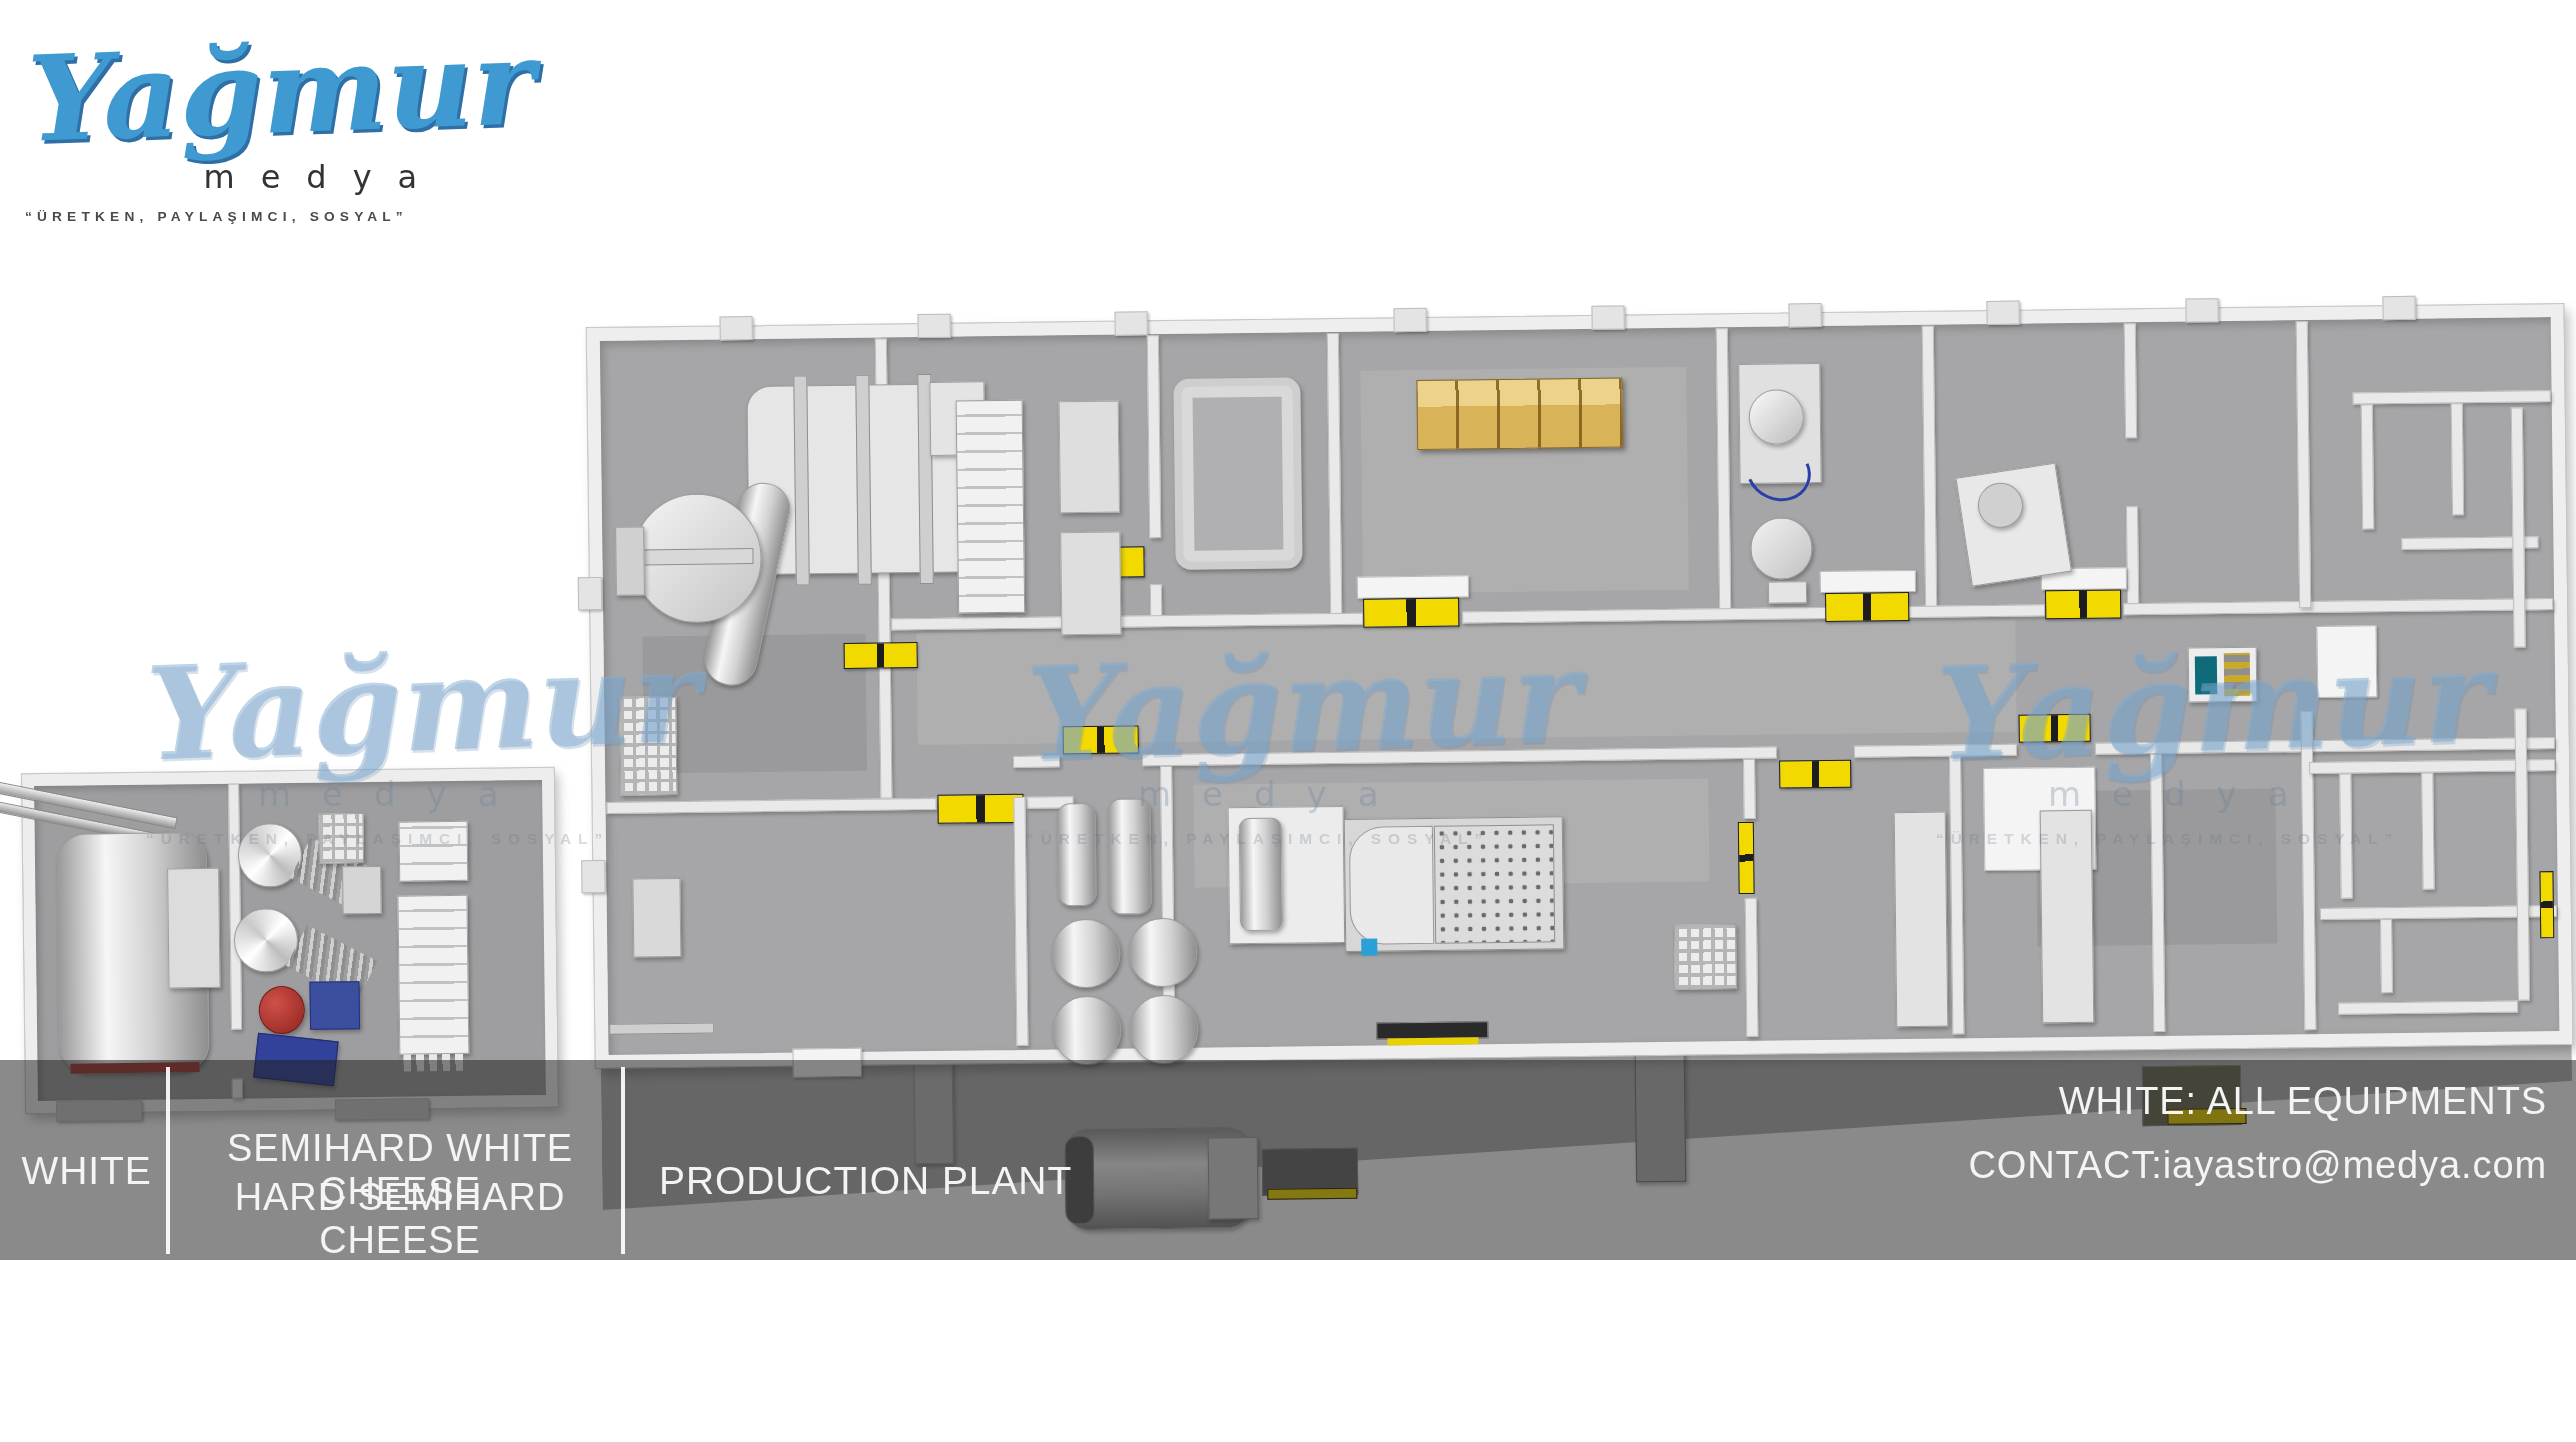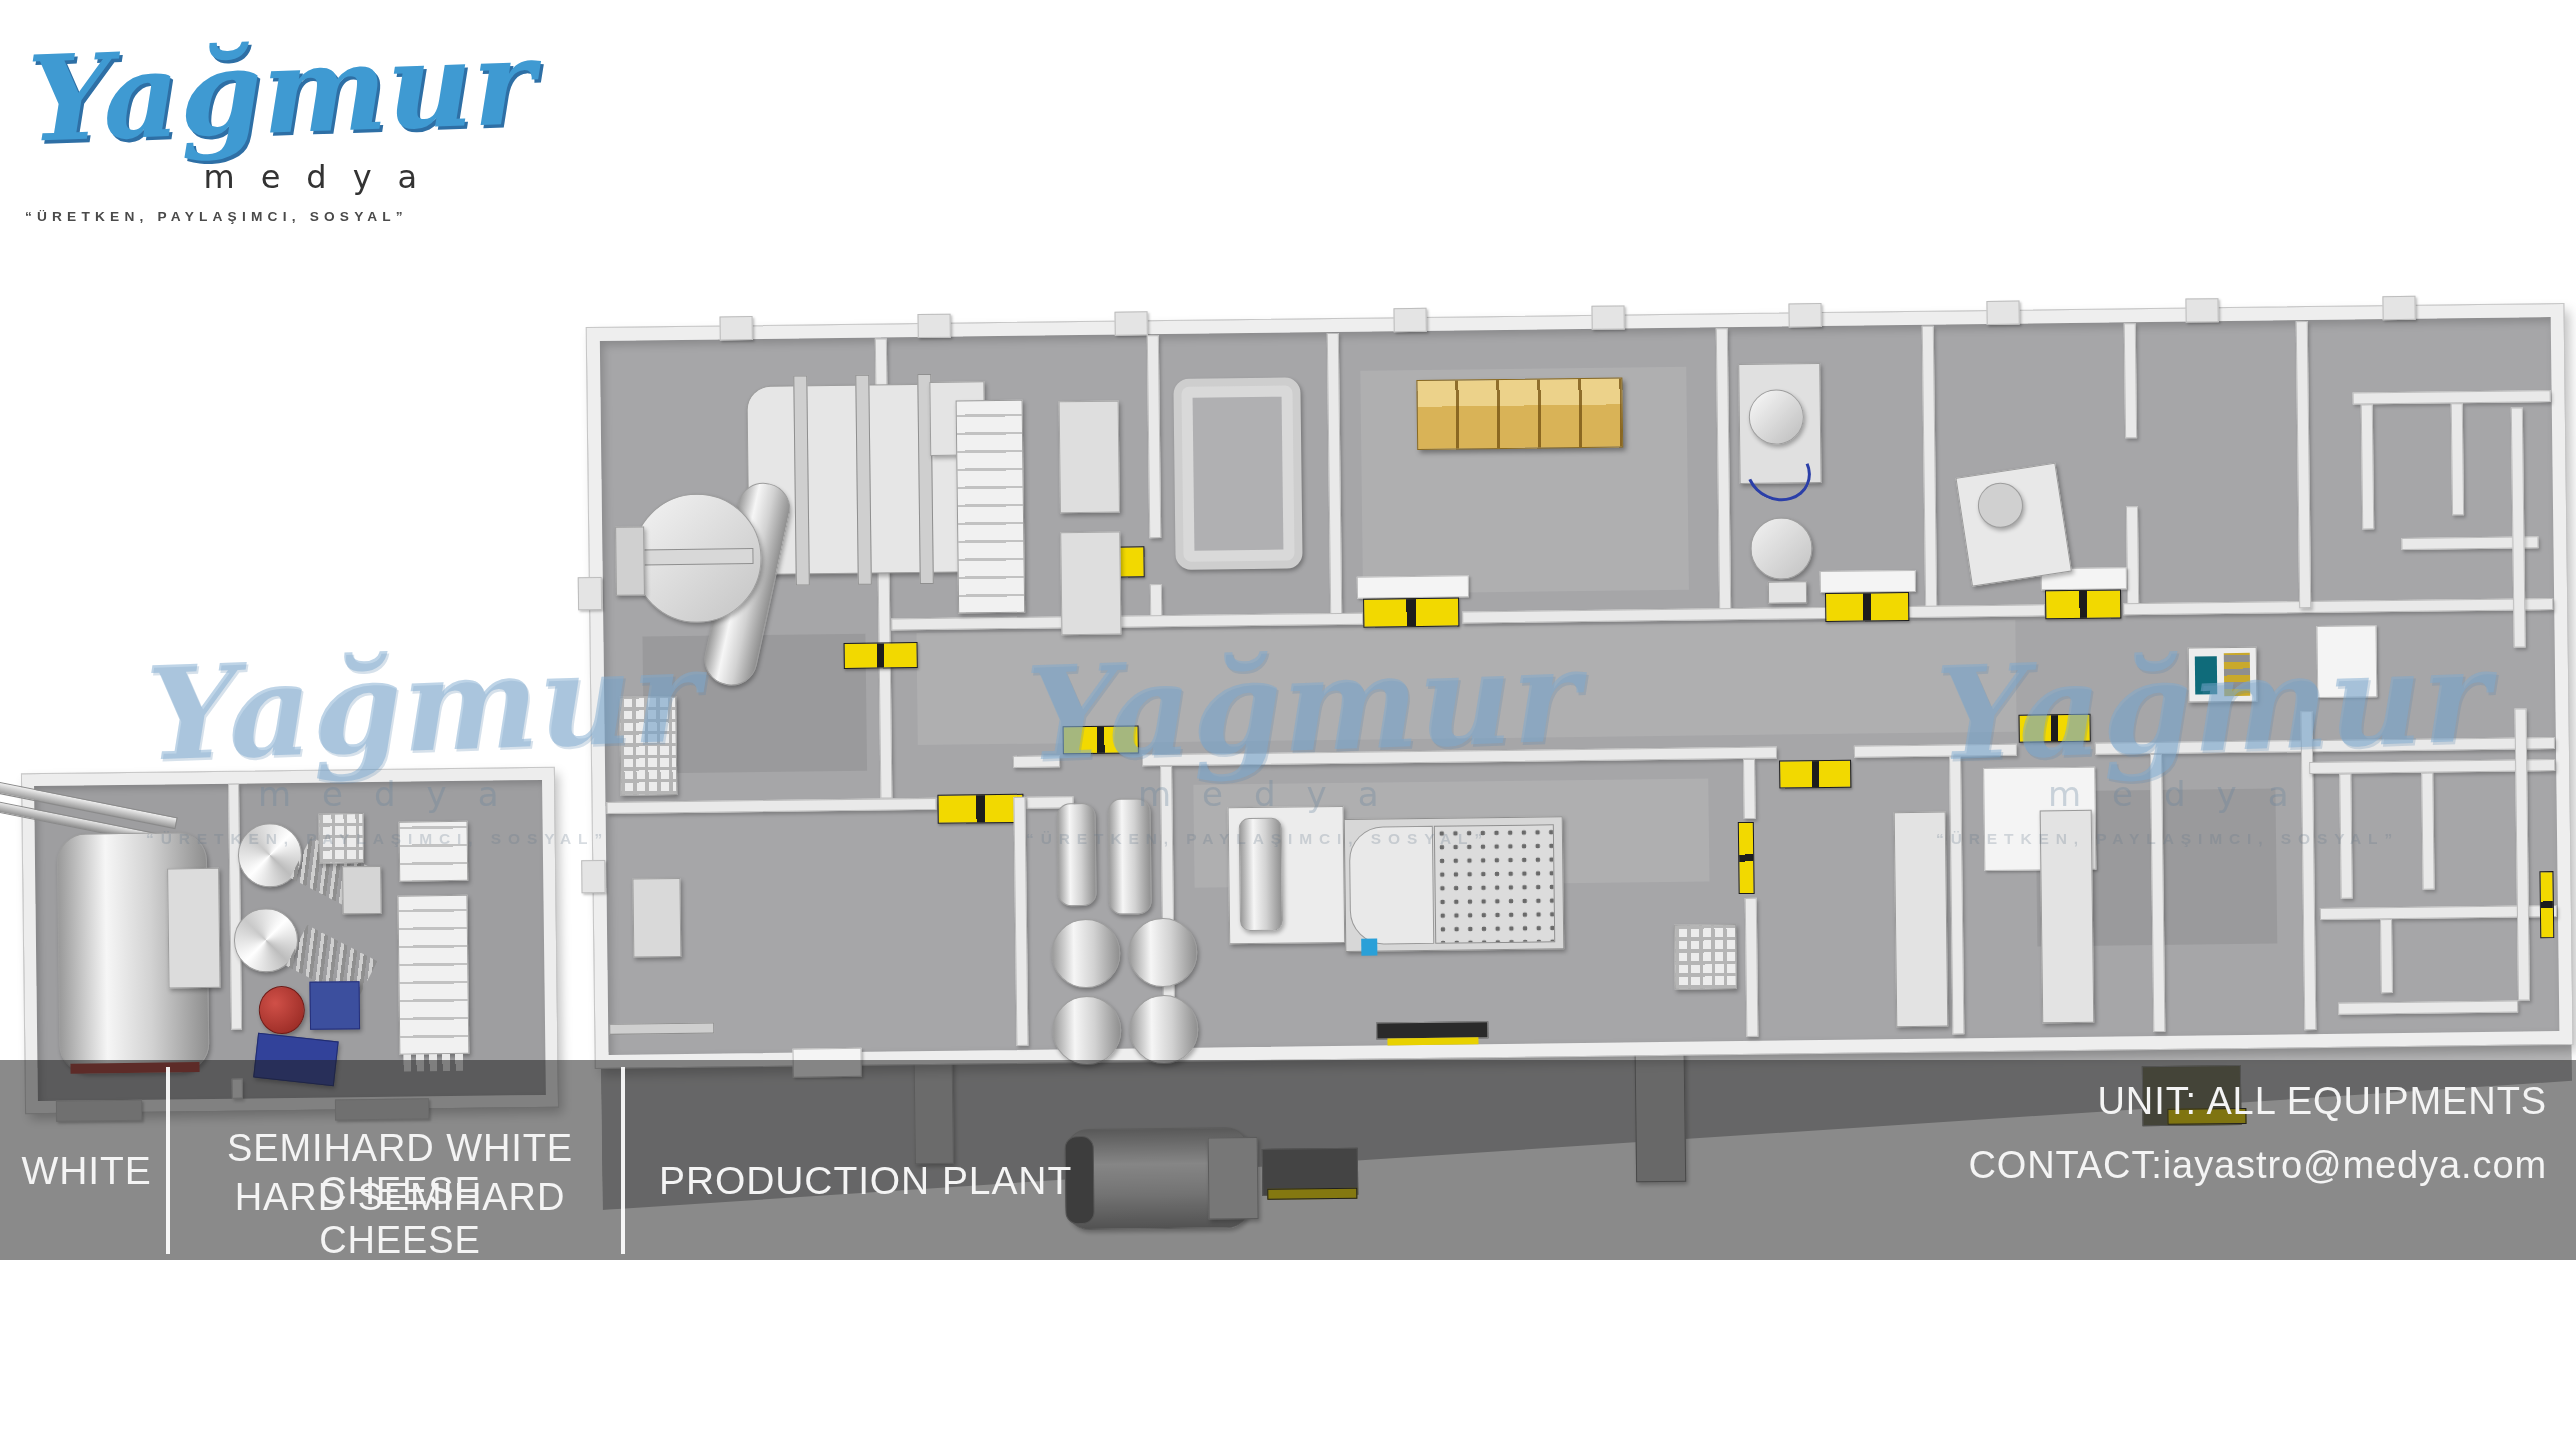--- a/index.html
+++ b/index.html
@@ -283,15 +283,15 @@
   <div class="wm-tag">“ÜRETKEN, PAYLAŞIMCI, SOSYAL”</div>
 </div>
 
 <div class="abs bar"></div>
 <div class="bartext" style="left:21.5px;top:1149px;font-size:39px;">WHITE</div>
 <div class="bardiv" style="left:166px;"></div>
 <div class="bartext" style="left:180px;top:1127px;width:440px;text-align:center;font-size:38px;">SEMIHARD WHITE CHEESE</div>
 <div class="bartext" style="left:180px;top:1176px;width:440px;text-align:center;font-size:38px;">HARD SEMIHARD CHEESE</div>
 <div class="bardiv" style="left:621px;"></div>
 <div class="bartext" style="left:659px;top:1159px;font-size:39px;">PRODUCTION PLANT</div>
-<div class="bartext" style="right:29px;top:1080px;font-size:38px;text-align:right;">UNIT: ALL EQUIPMENTS</div>
+<div class="bartext" style="right:29px;top:1080px;font-size:38px;text-align:right;">WHITE: ALL EQUIPMENTS</div>
 <div class="bartext" style="right:29px;top:1144px;font-size:38px;text-align:right;">CONTACT:iayastro@medya.com</div>
 
 
 </body></html>

